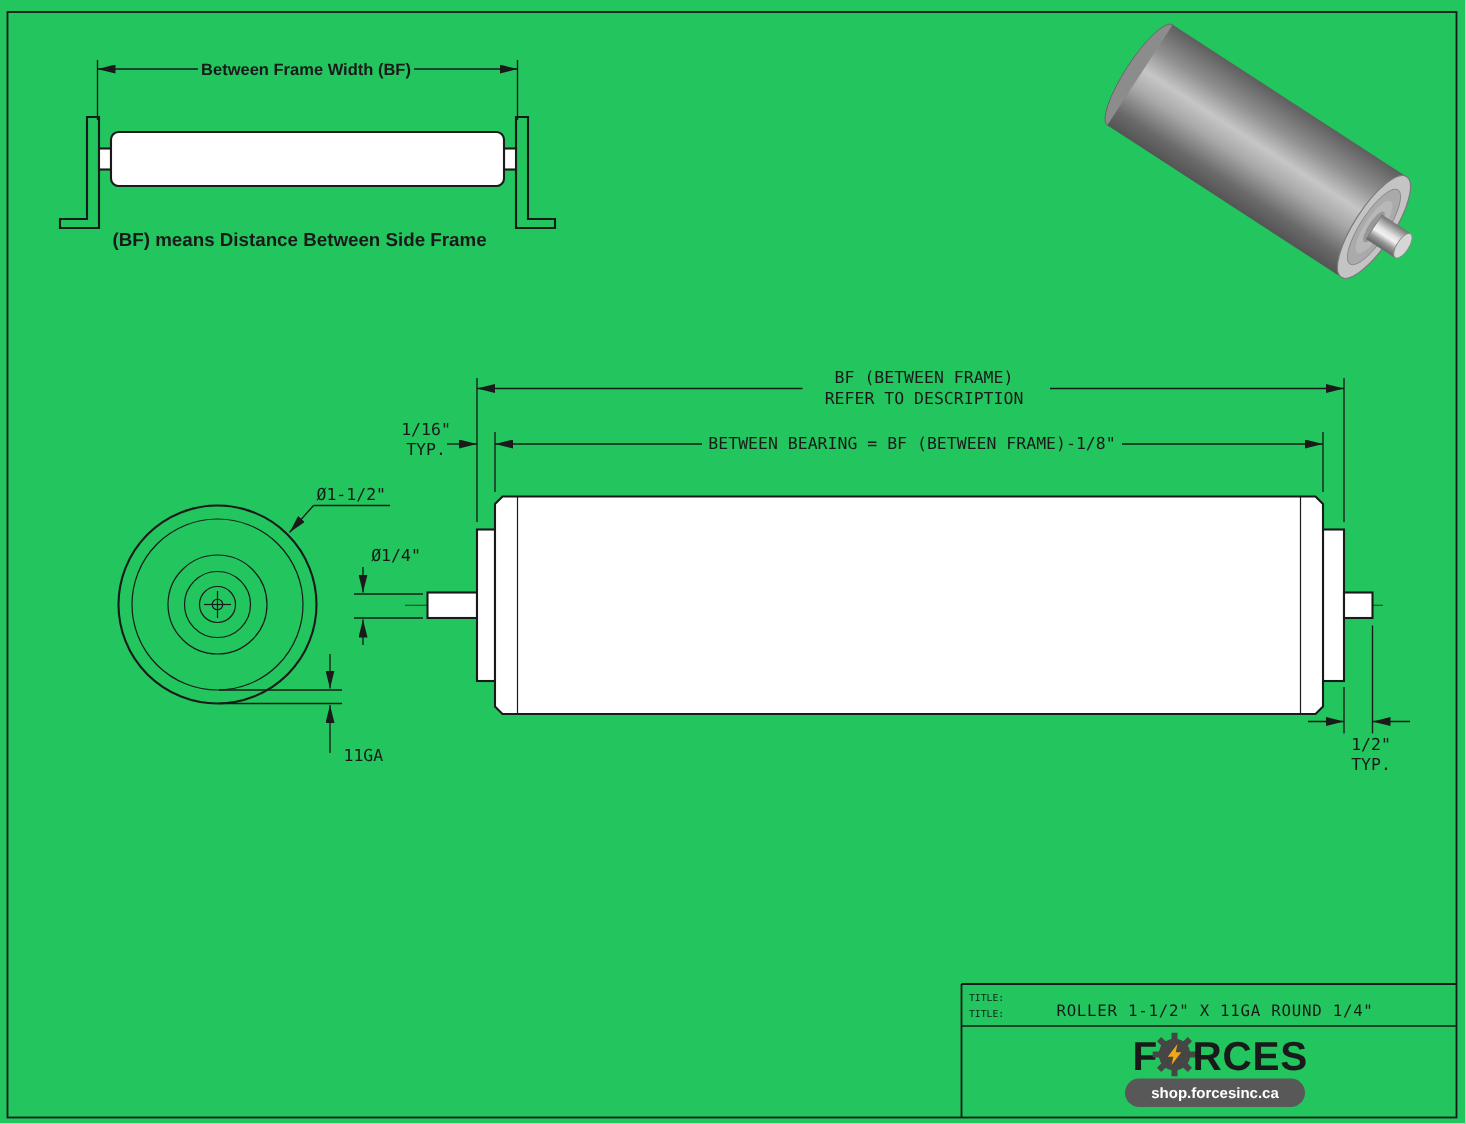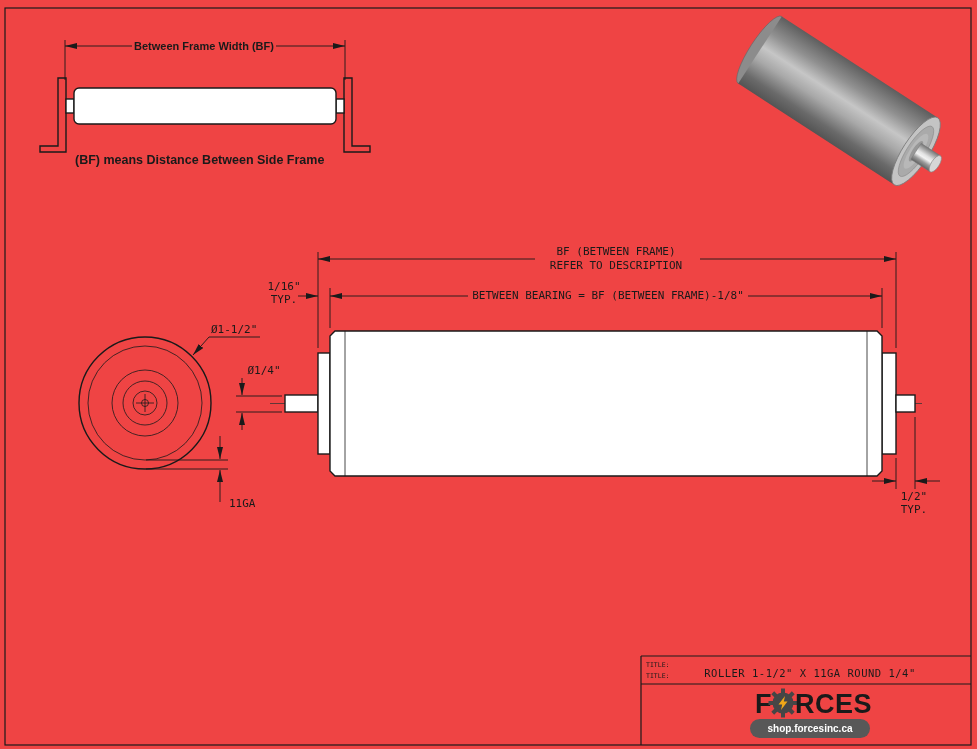--- a/index.html
+++ b/index.html
@@ -1,16 +1,16 @@
 <!DOCTYPE html>
 <html><head>
 <meta charset="utf-8">
 <style>
   html,body{margin:0;padding:0;background:#ffffff;}
-  .page{position:relative;width:977px;height:749px;background:#ef4444;overflow:hidden;
+  .page{position:relative;width:977px;height:749px;background:#22c55e;overflow:hidden;
         font-family:"DejaVu Sans Mono", monospace;}
   svg{display:block;}
   text{fill:#1a1a1a;}
   .dimtxt{font-family:"DejaVu Sans Mono", monospace;font-size:11px;}
   .dimtxt-sm{font-family:"DejaVu Sans Mono", monospace;font-size:6.5px;}
   .titletxt{font-family:"DejaVu Sans Mono", monospace;font-size:10.5px;letter-spacing:0.5px;}
   .insetlbl{font-family:"Liberation Sans", sans-serif;font-weight:bold;font-size:11px;}
   .insetcap{font-family:"Liberation Sans", sans-serif;font-weight:bold;font-size:12.5px;}
   .brandtxt{font-family:"Liberation Sans", sans-serif;font-weight:bold;font-size:27px;letter-spacing:0.5px;}
   .webtxt{font-family:"Liberation Sans", sans-serif;font-weight:bold;font-size:10px;fill:#ffffff;}

